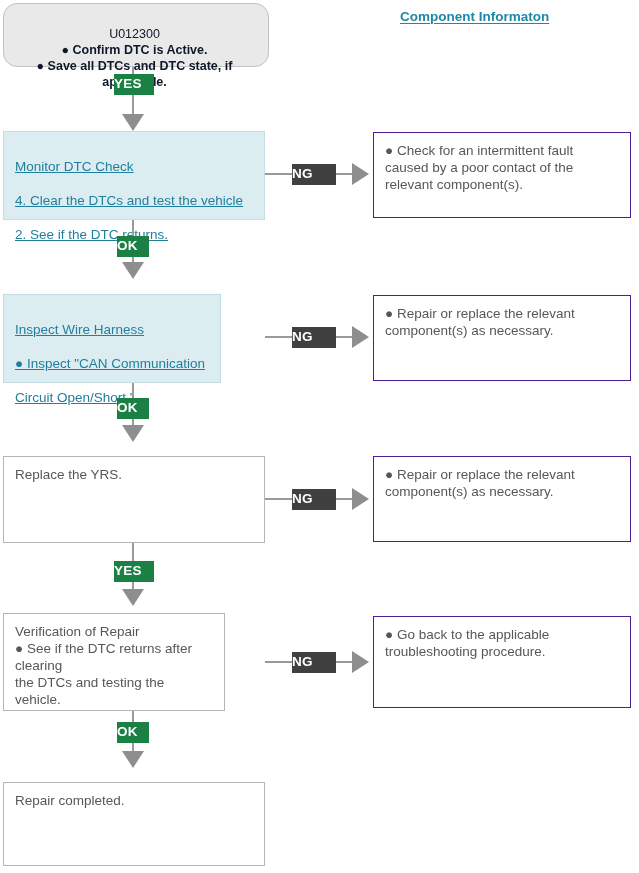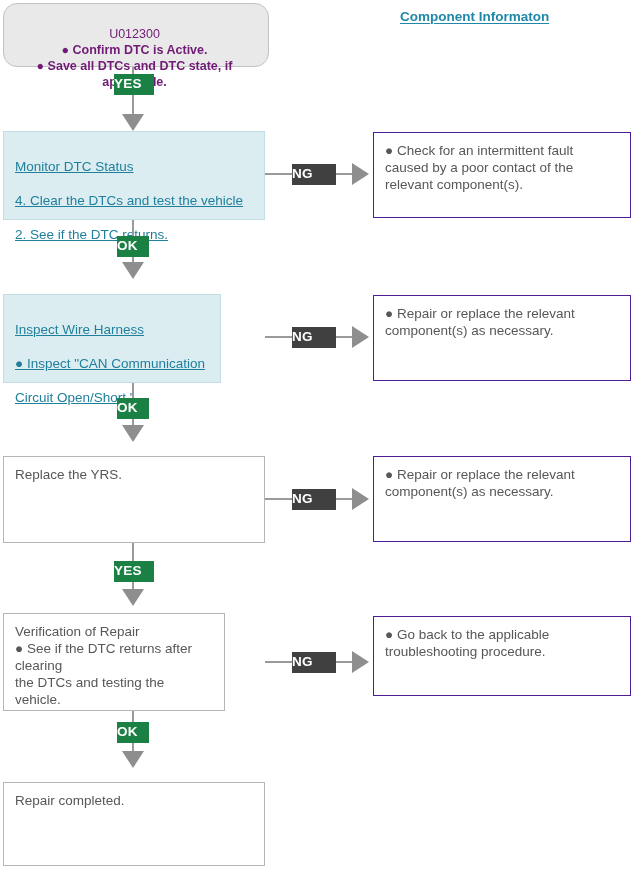--- a/index.html
+++ b/index.html
@@ -29,21 +29,21 @@
     color: #575757;
     font-size: 13.5px;
     line-height: 17px;
     padding: 9px 11px 6px 11px;
     white-space: pre-line;
   }
   .node.start {
     border: 1px solid #c2c2c2;
     border-radius: 14px;
     background: #e9e9e9;
-    color: #701a75;
+    color: #0f172a;
     font-weight: bold;
     font-size: 12.5px;
     line-height: 16px;
     text-align: center;
     padding: 6px 11px 6px 8px;
   }
   .node.start .code {
     font-weight: normal;
     display: block;
   }
@@ -133,21 +133,21 @@
   <div class="node start" style="left:3px; top:3px; width:266px; height:64px;">
     <span class="code">U012300</span><span>● Confirm DTC is Active.</span>
 <span>● Save all DTCs and DTC state, if applicable.</span>
   </div>
 
   <div class="vline" style="left:132px; top:67px; height:57px;"></div>
   <div class="badge yes" style="left:114px; top:74px;">YES</div>
   <div class="arrow-down" style="left:122px; top:114px;"></div>
 
   <div class="node linkbox" style="left:3px; top:131px; width:262px; height:89px;">
-    <span class="linkline">Monitor DTC Status</span>
+    <span class="linkline">Monitor DTC Check</span>
     <span class="linkline">4. Clear the DTCs and test the vehicle</span>
     <span class="linkline">2. See if the DTC returns.</span>
   </div>
 
   <div class="hline" style="left:265px; top:173px; width:90px;"></div>
   <div class="badge ng" style="left:292px; top:164px;">NG</div>
   <div class="arrow-right" style="left:352px; top:163px;"></div>
   <div class="node rightbox" style="left:373px; top:132px; width:258px; height:86px;">● Check for an intermittent fault
 caused by a poor contact of the
 relevant component(s).</div>
@@ -184,21 +184,21 @@
   <div class="badge yes" style="left:114px; top:561px;">YES</div>
   <div class="arrow-down" style="left:122px; top:589px;"></div>
 
   <div class="node" style="left:3px; top:613px; width:222px; height:98px;">Verification of Repair
 ● See if the DTC returns after clearing
 the DTCs and testing the vehicle.</div>
 
   <div class="hline" style="left:265px; top:661px; width:90px;"></div>
   <div class="badge ng" style="left:292px; top:652px;">NG</div>
   <div class="arrow-right" style="left:352px; top:651px;"></div>
-  <div class="node rightbox" style="left:373px; top:616px; width:258px; height:80px;">● Go back to the applicable
+  <div class="node rightbox" style="left:373px; top:616px; width:258px; height:92px;">● Go back to the applicable
 troubleshooting procedure.</div>
 
   <div class="vline" style="left:132px; top:711px; height:50px;"></div>
   <div class="badge ok" style="left:117px; top:722px;">OK</div>
   <div class="arrow-down" style="left:122px; top:751px;"></div>
 
   <div class="node" style="left:3px; top:782px; width:262px; height:84px;">Repair completed.</div>
 
 </div>
 

